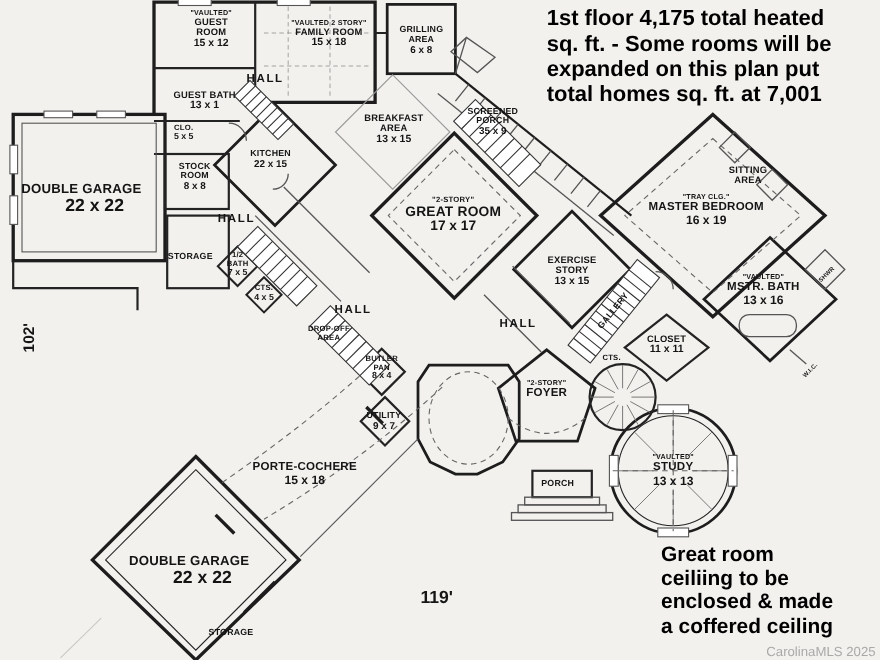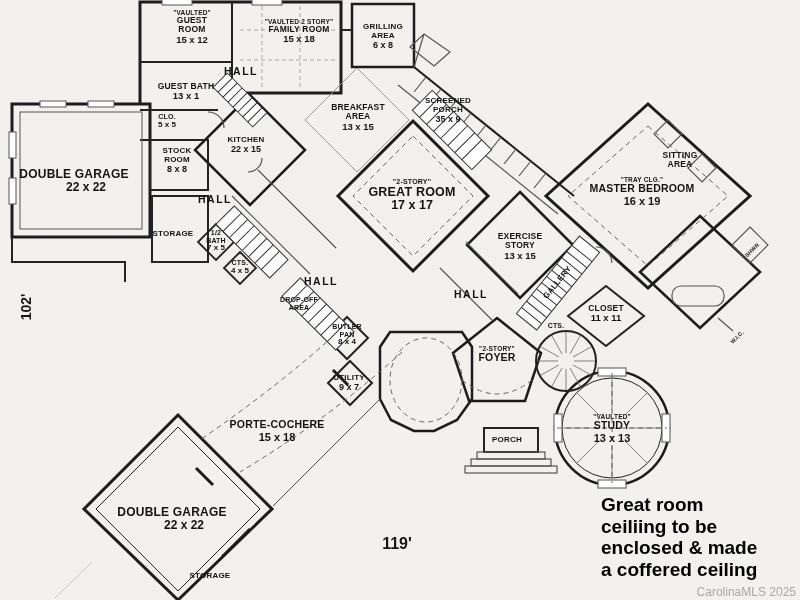--- a/index.html
+++ b/index.html
@@ -10,21 +10,21 @@
   .lbl{position:absolute;transform:translate(-50%,-50%);text-align:center;
        font-weight:700;color:#141414;line-height:1.1;white-space:pre-line;z-index:5;}
   .lbl span{display:block;}
   .lbl span:empty{display:none;}
   .lbl .q{font-size:6.5px;letter-spacing:.2px;}
   .lbl .n{font-size:8.5px;letter-spacing:.2px;}
   .lbl .d{font-size:9.5px;}
   .sm .n{font-size:8px;}.sm .d{font-size:9px;}
   .xs .n{font-size:7px;}.xs .d{font-size:8px;}
   .tiny .n{font-size:5.5px;}
-  .lg .n{font-size:12px;}.lg .d{font-size:12px;padding-left:24px;}
+  .lg .n{font-size:12px;}.lg .d{font-size:16px;padding-left:24px;}
   .lg2 .n{font-size:12.5px;}.lg2 .d{font-size:12.5px;}.lg2 .q{font-size:7px;}
   .md .n{font-size:10.5px;}.md .d{font-size:11px;}
   .hall .n{font-size:10.5px;letter-spacing:1.5px;}
   .rot51n{transform:translate(-50%,-50%) rotate(-51deg);}
   .rot45n{transform:translate(-50%,-50%) rotate(-45deg);}
   
   .dim-v{position:absolute;left:26px;top:307px;transform:translate(-50%,-50%) rotate(-90deg);
          font-size:14px;font-weight:700;z-index:5;}
   .dim-h{position:absolute;left:397px;top:544px;transform:translate(-50%,-50%);
          font-size:16px;font-weight:700;z-index:5;}
@@ -171,37 +171,42 @@
   <div class="lbl" style="left:680px;top:160px"><span class="n">SITTING
 AREA</span></div>
   <div class="lbl md" style="left:642px;top:191px"><span class="q">"TRAY CLG."</span><span class="n">MASTER BEDROOM</span><span class="d">16 x 19</span></div>
   <div class="lbl" style="left:520px;top:247px"><span class="n">EXERCISE
 STORY</span><span class="d">13 x 15</span></div>
   <div class="lbl xs" style="left:216px;top:241px"><span class="n">1/2
 BATH</span><span class="d">7 x 5</span></div>
   <div class="lbl xs" style="left:240px;top:267px"><span class="n">CTS.</span><span class="d">4 x 5</span></div>
   <div class="lbl hall" style="left:321px;top:282px"><span class="n">HALL</span></div>
   <div class="lbl hall" style="left:471px;top:295px"><span class="n">HALL</span></div>
+  <div class="lbl md" style="left:694px;top:264px"><span class="q">"VAULTED"</span><span class="n">MSTR. BATH</span><span class="d">13 x 16</span></div>
   <div class="lbl sm rot51n" style="left:558px;top:283px"><span class="n">GALLERY</span></div>
   <div class="lbl" style="left:606px;top:314px"><span class="n">CLOSET</span><span class="d">11 x 11</span></div>
   <div class="lbl xs" style="left:556px;top:326px"><span class="n">CTS.</span></div>
   <div class="lbl xs" style="left:299px;top:304px"><span class="n">DROP-OFF
 AREA</span></div>
   <div class="lbl xs" style="left:347px;top:335px"><span class="n">BUTLER
 PAN</span><span class="d">8 x 4</span></div>
   <div class="lbl md" style="left:497px;top:354px"><span class="q">"2-STORY"</span><span class="n">FOYER</span></div>
   <div class="lbl sm" style="left:349px;top:383px"><span class="n">UTILITY</span><span class="d">9 x 7</span></div>
   <div class="lbl md" style="left:277px;top:431px"><span class="n">PORTE-COCHERE</span><span class="d">15 x 18</span></div>
   <div class="lbl md" style="left:612px;top:428px"><span class="q">"VAULTED"</span><span class="n">STUDY</span><span class="d">13 x 13</span></div>
   <div class="lbl sm" style="left:507px;top:440px"><span class="n">PORCH</span></div>
   <div class="lbl lg" style="left:172px;top:519px"><span class="n">DOUBLE GARAGE</span><span class="d">22 x 22</span></div>
   <div class="lbl sm" style="left:210px;top:576px"><span class="n">STORAGE</span></div>
   <div class="lbl tiny rot45n" style="left:752px;top:250px"><span class="n">SHWR</span></div>
   <div class="lbl tiny rot45n" style="left:737px;top:337px"><span class="n">W.I.C.</span></div>
 
   <div class="dim-v">102'</div>
   <div class="dim-h">119'</div>
+  <div class="note" id="note-top">1st floor 4,175 total heated
+sq. ft. - Some rooms will be
+expanded on this plan put
+total homes sq. ft. at 7,001</div>
   <div class="note" id="note-bottom">Great room
 ceiliing to be
 enclosed &amp; made
 a coffered ceiling</div>
   <div id="watermark">CarolinaMLS 2025</div>
 </div>
 
 </body></html>

